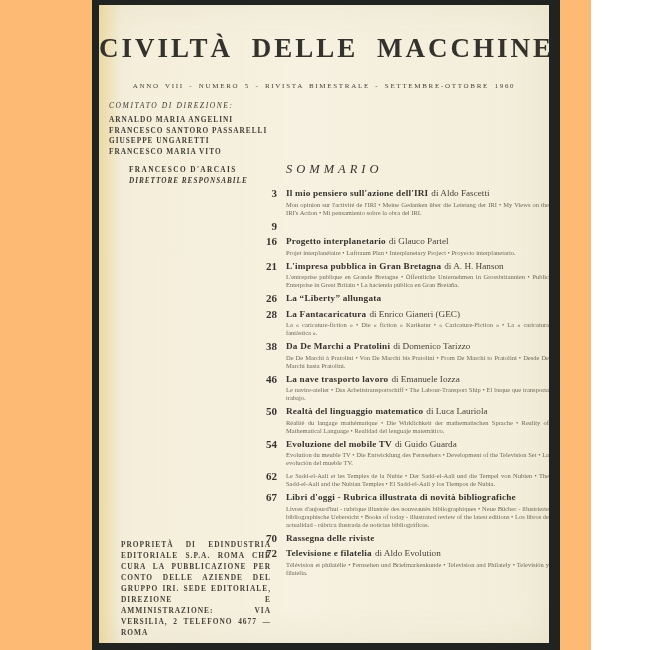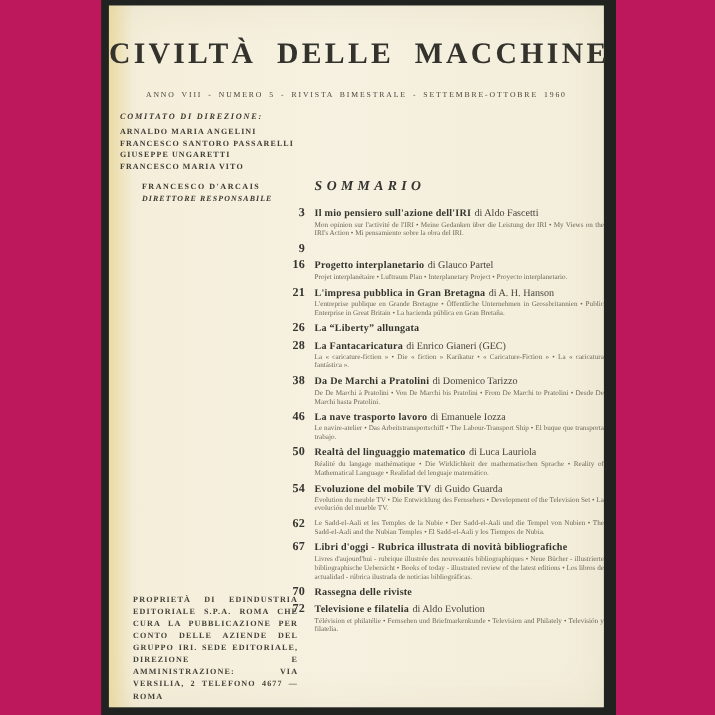--- a/index.html
+++ b/index.html
@@ -1,48 +1,48 @@
 <!DOCTYPE html>
 <html><head>
 <meta charset="utf-8">
 <style>
   html,body{margin:0;padding:0;}
   .canvas{
-    position:relative;width:650px;height:650px;background:#be185d;overflow:hidden;
+    position:relative;width:591px;height:650px;background:#fdba74;overflow:hidden;
     font-family:"Liberation Serif",serif;color:#3c3a33;
   }
   .book{position:absolute;left:92px;top:0;width:468px;height:650px;background:#20231f;}
   .page{
     position:absolute;left:7px;top:5px;right:11px;bottom:7px;
     background:linear-gradient(90deg,#f0dfa9 0px,#f4eeda 22px,#f6f1e0 200px,#f3eeda 449px);
     box-shadow:inset 0 0 40px rgba(120,100,40,.08);
   }
   .hdr{text-align:center;padding-top:28px;}
   .title{
     margin:0;font-size:27px;font-weight:bold;letter-spacing:3px;word-spacing:9px;
     color:#33322c;white-space:nowrap;
   }
   .subtitle{
     margin-top:18px;font-size:7px;font-weight:normal;letter-spacing:1.7px;word-spacing:2px;
     color:#45433b;white-space:nowrap;
   }
   .leftcol{position:absolute;left:10px;top:96px;width:154px;}
-  .c-head{font-style:italic;font-weight:bold;font-size:7.5px;letter-spacing:1.6px;margin-bottom:5px;white-space:nowrap;}
+  .c-head{font-style:italic;font-weight:normal;font-size:7.5px;letter-spacing:1.6px;margin-bottom:5px;white-space:nowrap;}
   .c-member{font-weight:bold;font-size:7.3px;letter-spacing:1px;line-height:10.5px;white-space:nowrap;color:#403e37;}
   .director{margin-top:8px;padding-left:20px;}
   .dir-name{font-weight:bold;font-size:7.3px;letter-spacing:1.4px;white-space:nowrap;}
   .dir-role{font-style:italic;font-weight:bold;font-size:7.2px;letter-spacing:1px;margin-top:3px;white-space:nowrap;}
   .publisher{
     position:absolute;left:22px;top:534px;width:150px;
     font-weight:bold;font-size:7.4px;letter-spacing:1px;line-height:11px;
     text-align:justify;color:#45433b;
   }
   .toc{position:absolute;left:160px;top:157px;width:290px;}
   .sommario{
-    font-style:italic;font-weight:bold;font-size:12.5px;letter-spacing:4px;
+    font-style:italic;font-weight:normal;font-size:12.5px;letter-spacing:4px;
     margin:0 0 11px 27px;color:#35342e;
   }
   .entry{display:flex;margin-bottom:4px;}
   .num{width:18px;text-align:right;font-weight:bold;font-size:11px;line-height:11.5px;flex:none;color:#35342e;}
   .ebody{margin-left:9px;}
   .eline{font-size:9.2px;line-height:11.5px;}
   .etitle{font-weight:bold;letter-spacing:.2px;color:#35342e;}
   .eauthor{margin-left:3px;color:#45433b;text-align:center;}
   .esub{font-size:6.5px;line-height:8px;margin-top:1px;color:#6d685a;text-align:justify;}
   .esub:empty{display:none;}

